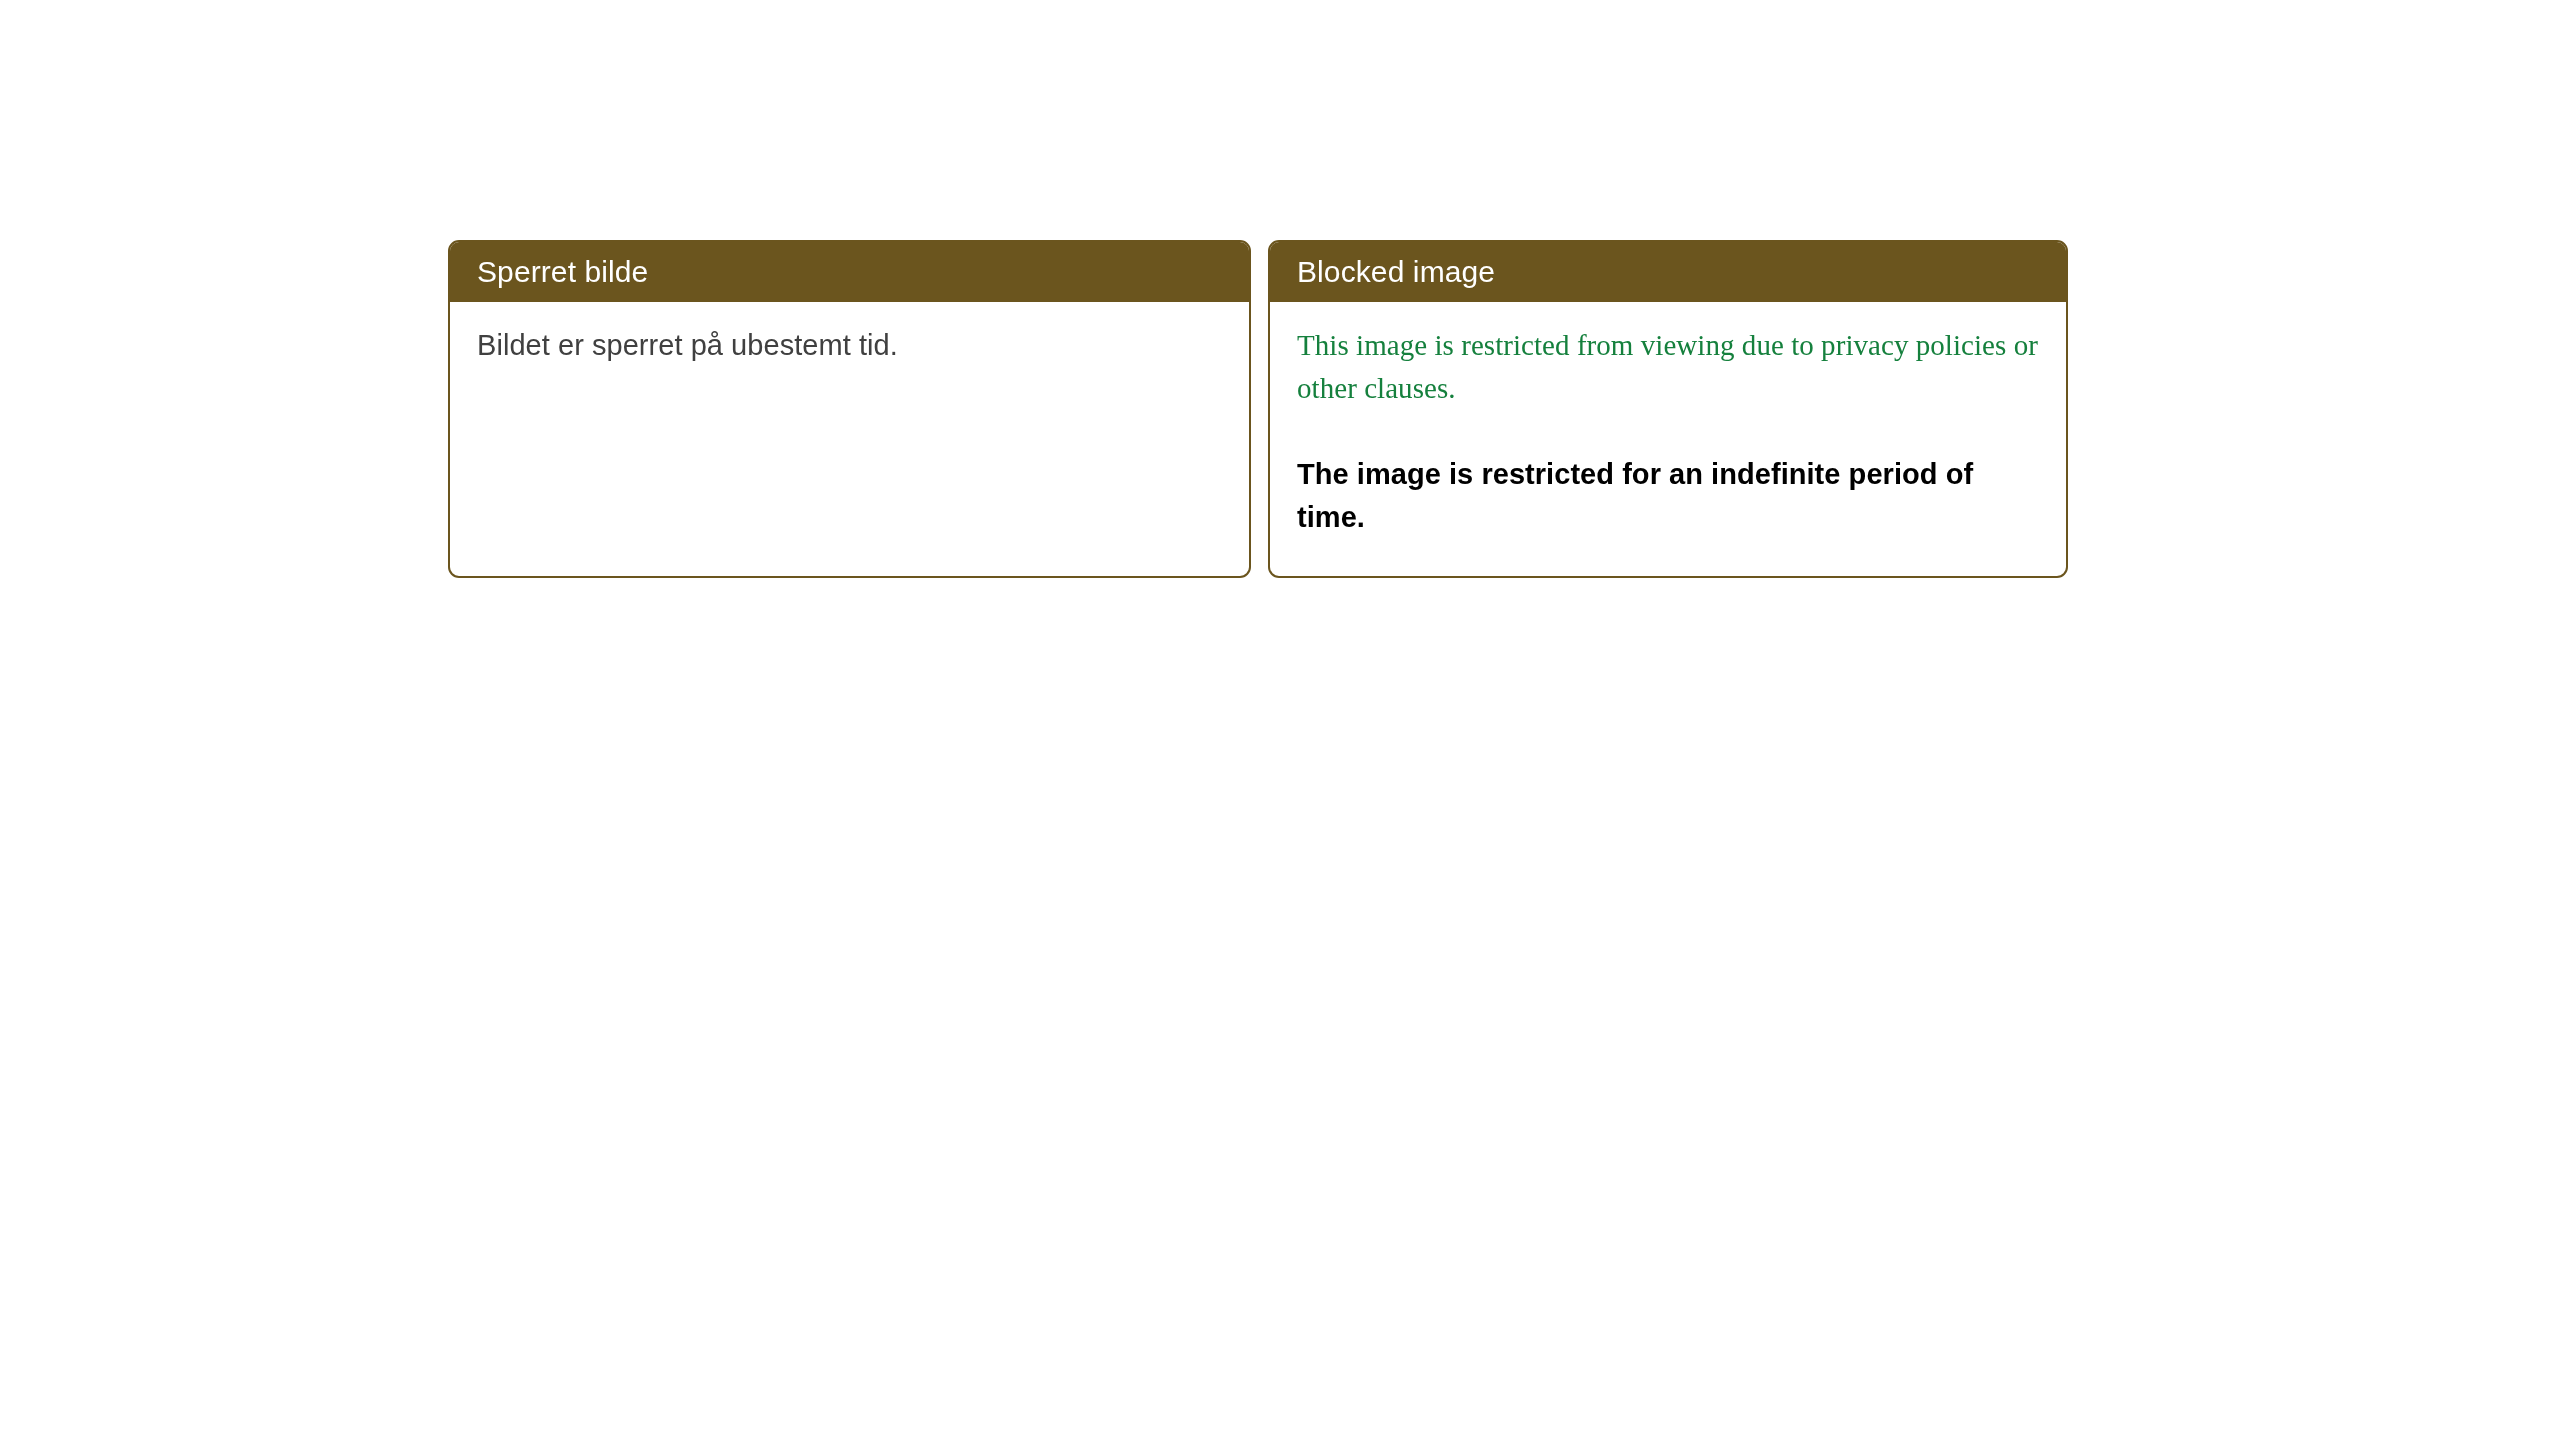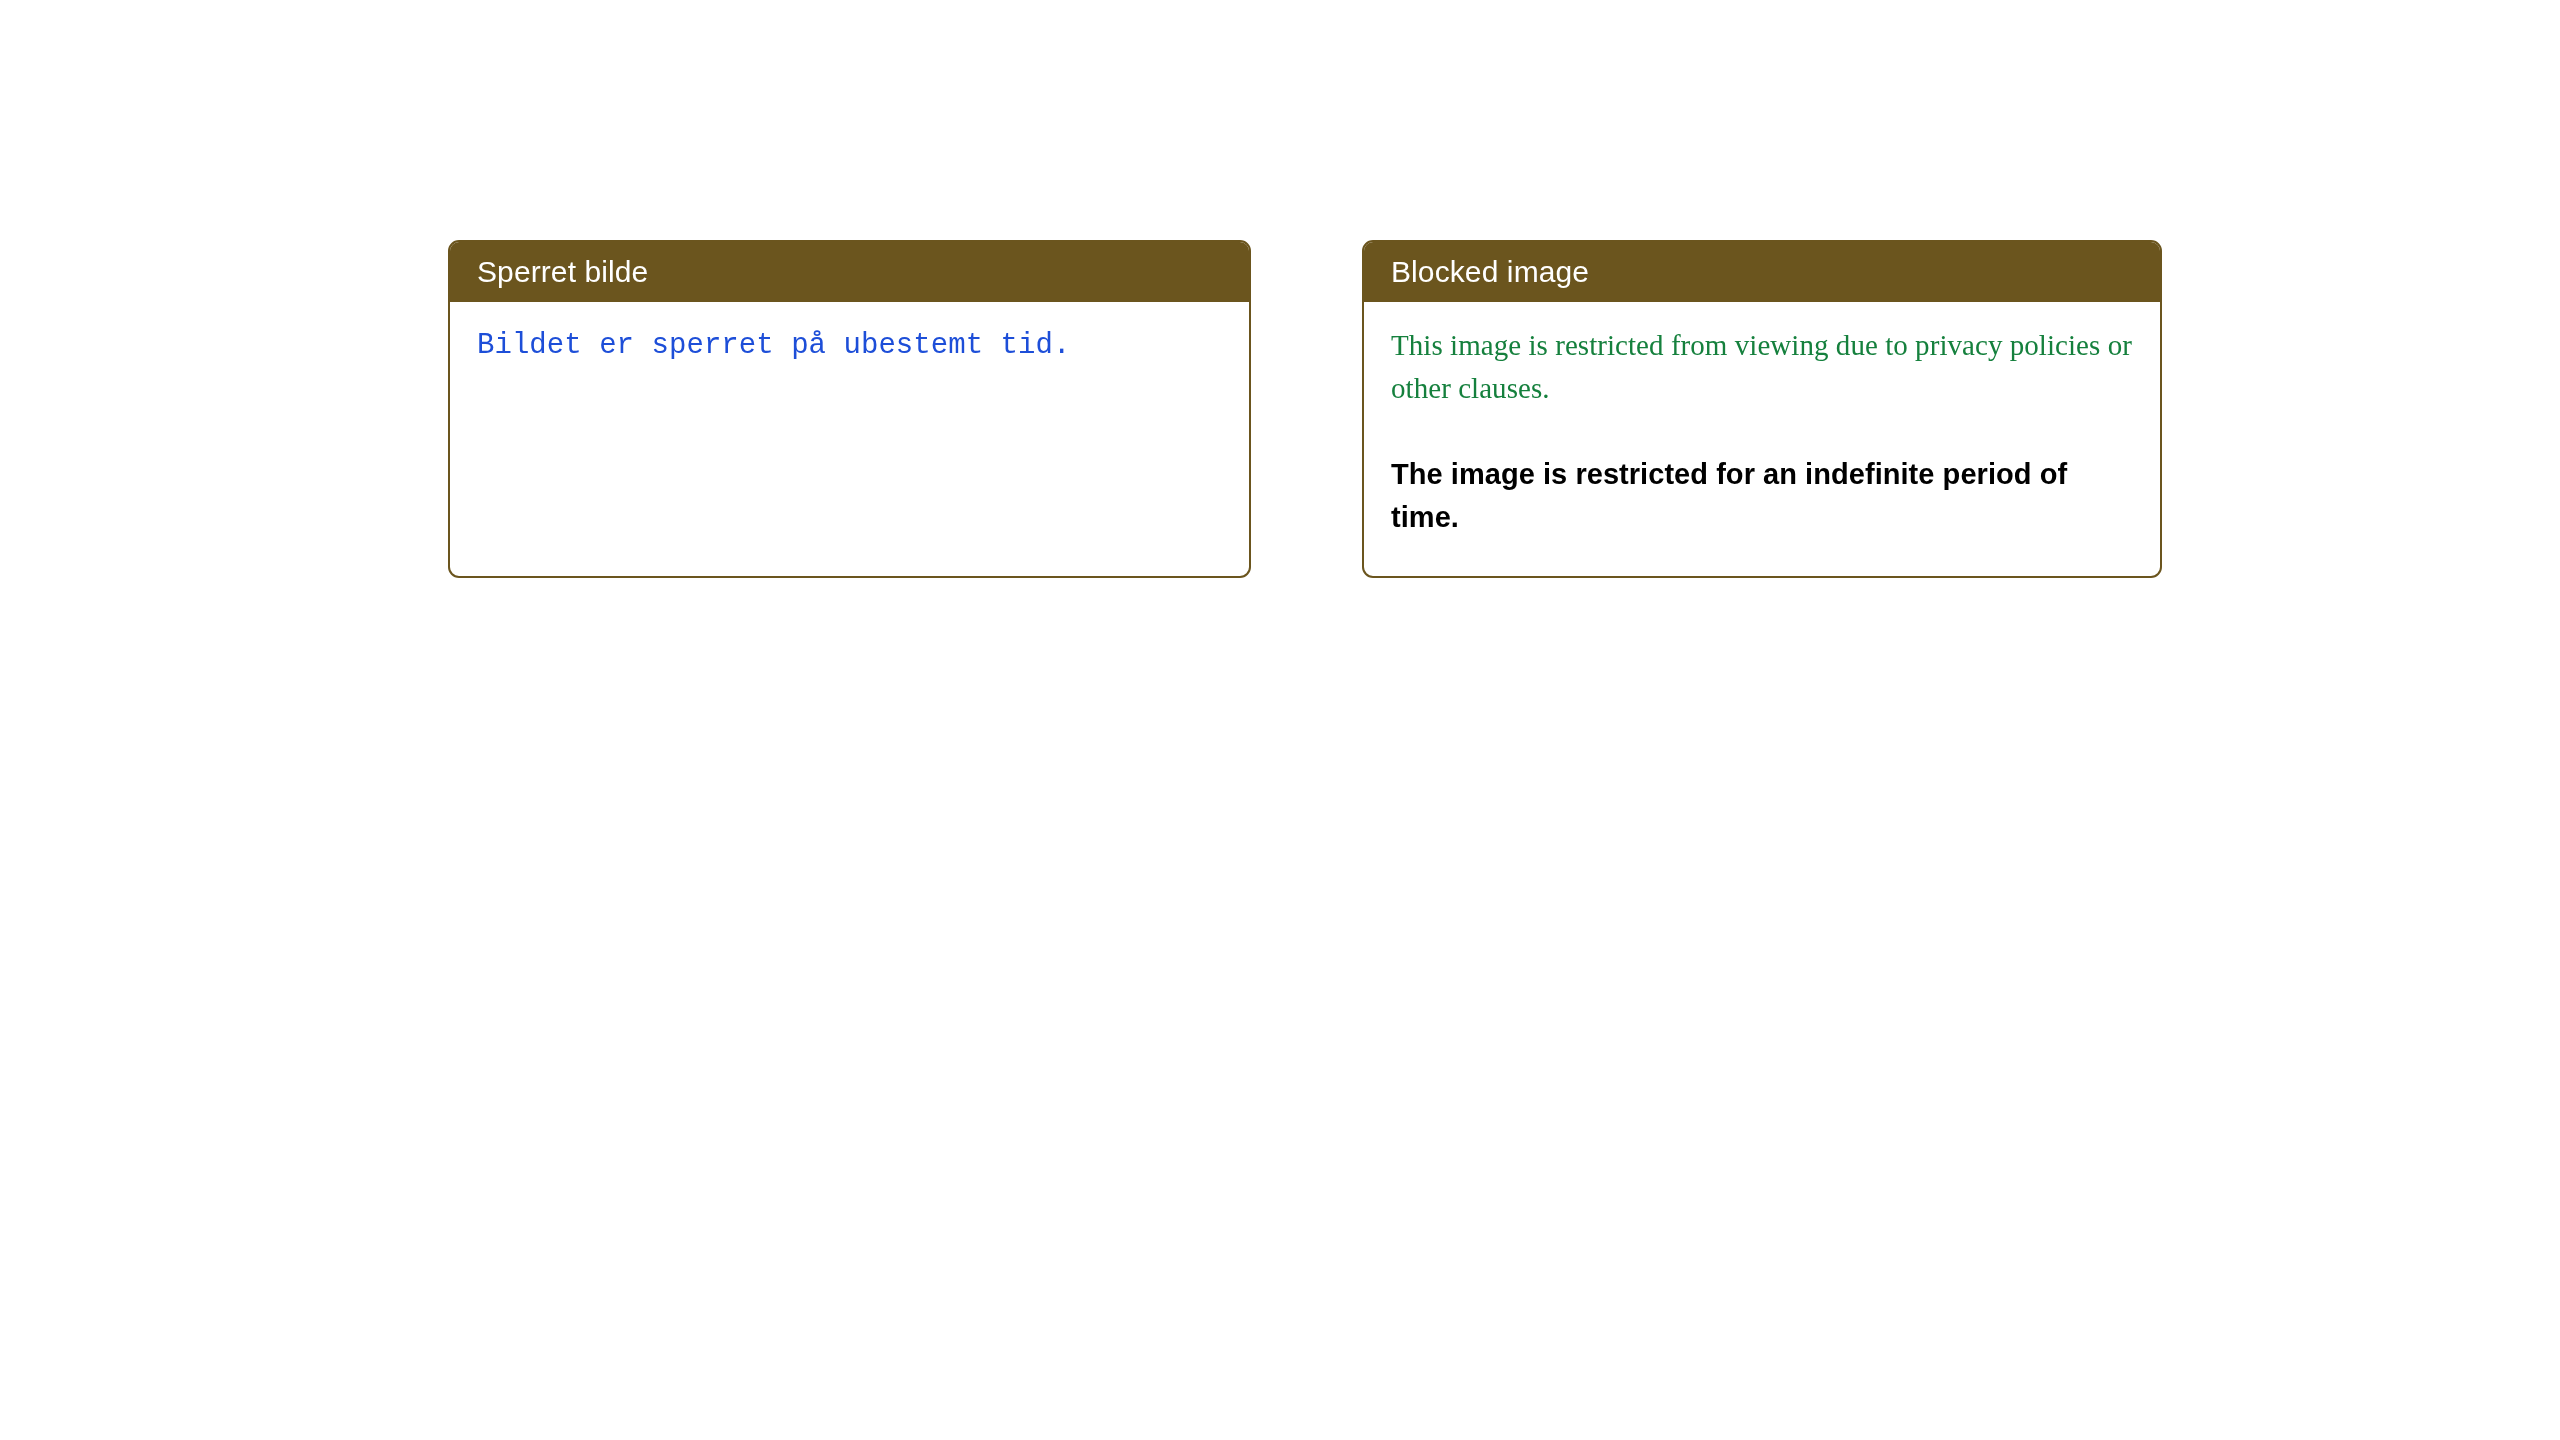--- a/index.html
+++ b/index.html
@@ -72,37 +72,37 @@
 
   
   #panel-no {
     left: 448px;
     top: 240px;
     width: 803px;
     height: 338px;
   }
 
   #panel-en {
-    left: 1362px;
+    left: 1268px;
     top: 240px;
     width: 800px;
     height: 338px;
   }
 </style>
 </head>
 <body style="background: rgb(255, 255, 255);">
 
 <div id="stage" style="background: rgb(255, 255, 255);">
 
   <section class="panel" id="panel-no" style="--brand: #6b551e;">
     <div class="panel-header">
       <span class="panel-title" style="color: rgb(255, 255, 255);">Sperret bilde</span>
     </div>
     <div class="panel-body">
-      <p style="color: #1d4ed8; font-family: Liberation Mono, monospace;">Bildet er sperret på ubestemt tid.</p>
+      <p style="color: #404040;">Bildet er sperret på ubestemt tid.</p>
     </div>
   </section>
 
   <section class="panel" id="panel-en" style="--brand: #6b551e;">
     <div class="panel-header">
       <span class="panel-title" style="color: rgb(255, 255, 255);">Blocked image</span>
     </div>
     <div class="panel-body">
       <p style="color: #15803d; font-family: Liberation Serif, serif;">This image is restricted from viewing due to privacy policies or other clauses.</p>
       <p style="color: rgb(0, 0, 0); font-weight: bold;">The image is restricted for an indefinite period of time.</p>

